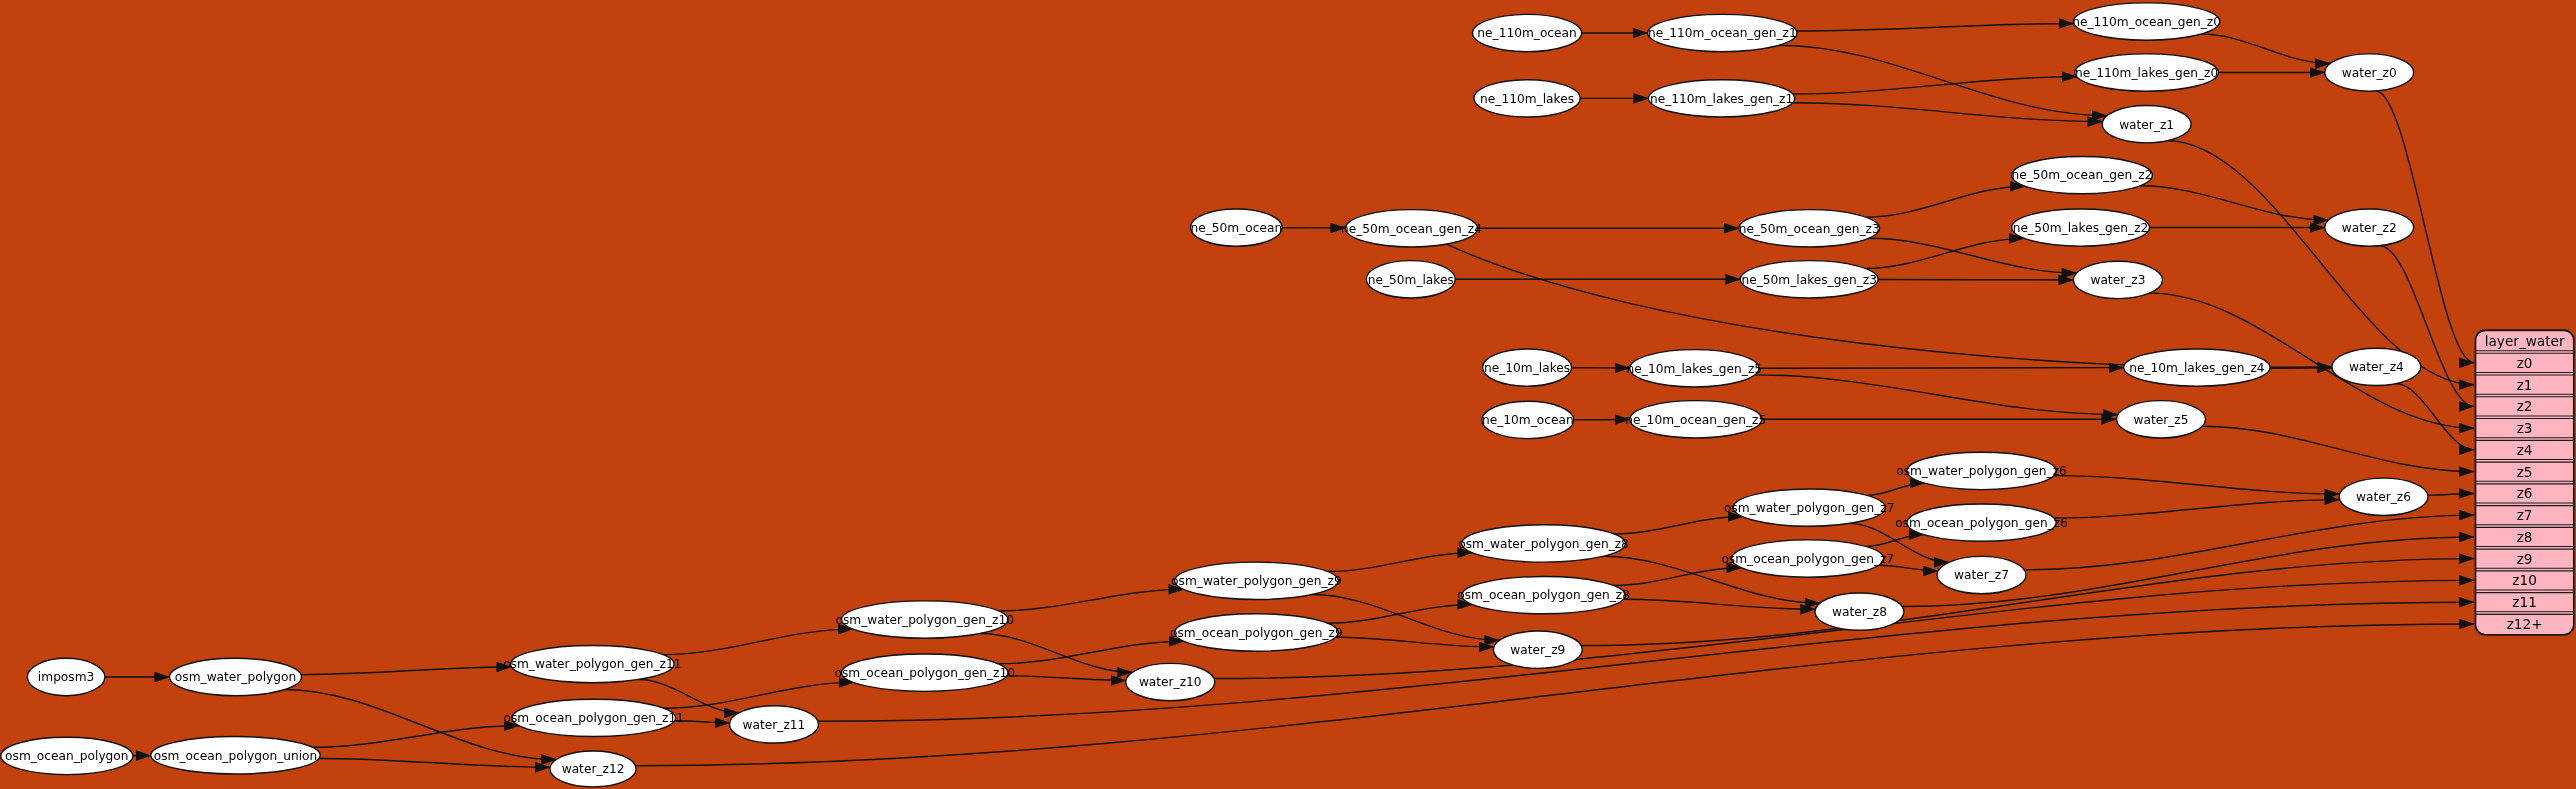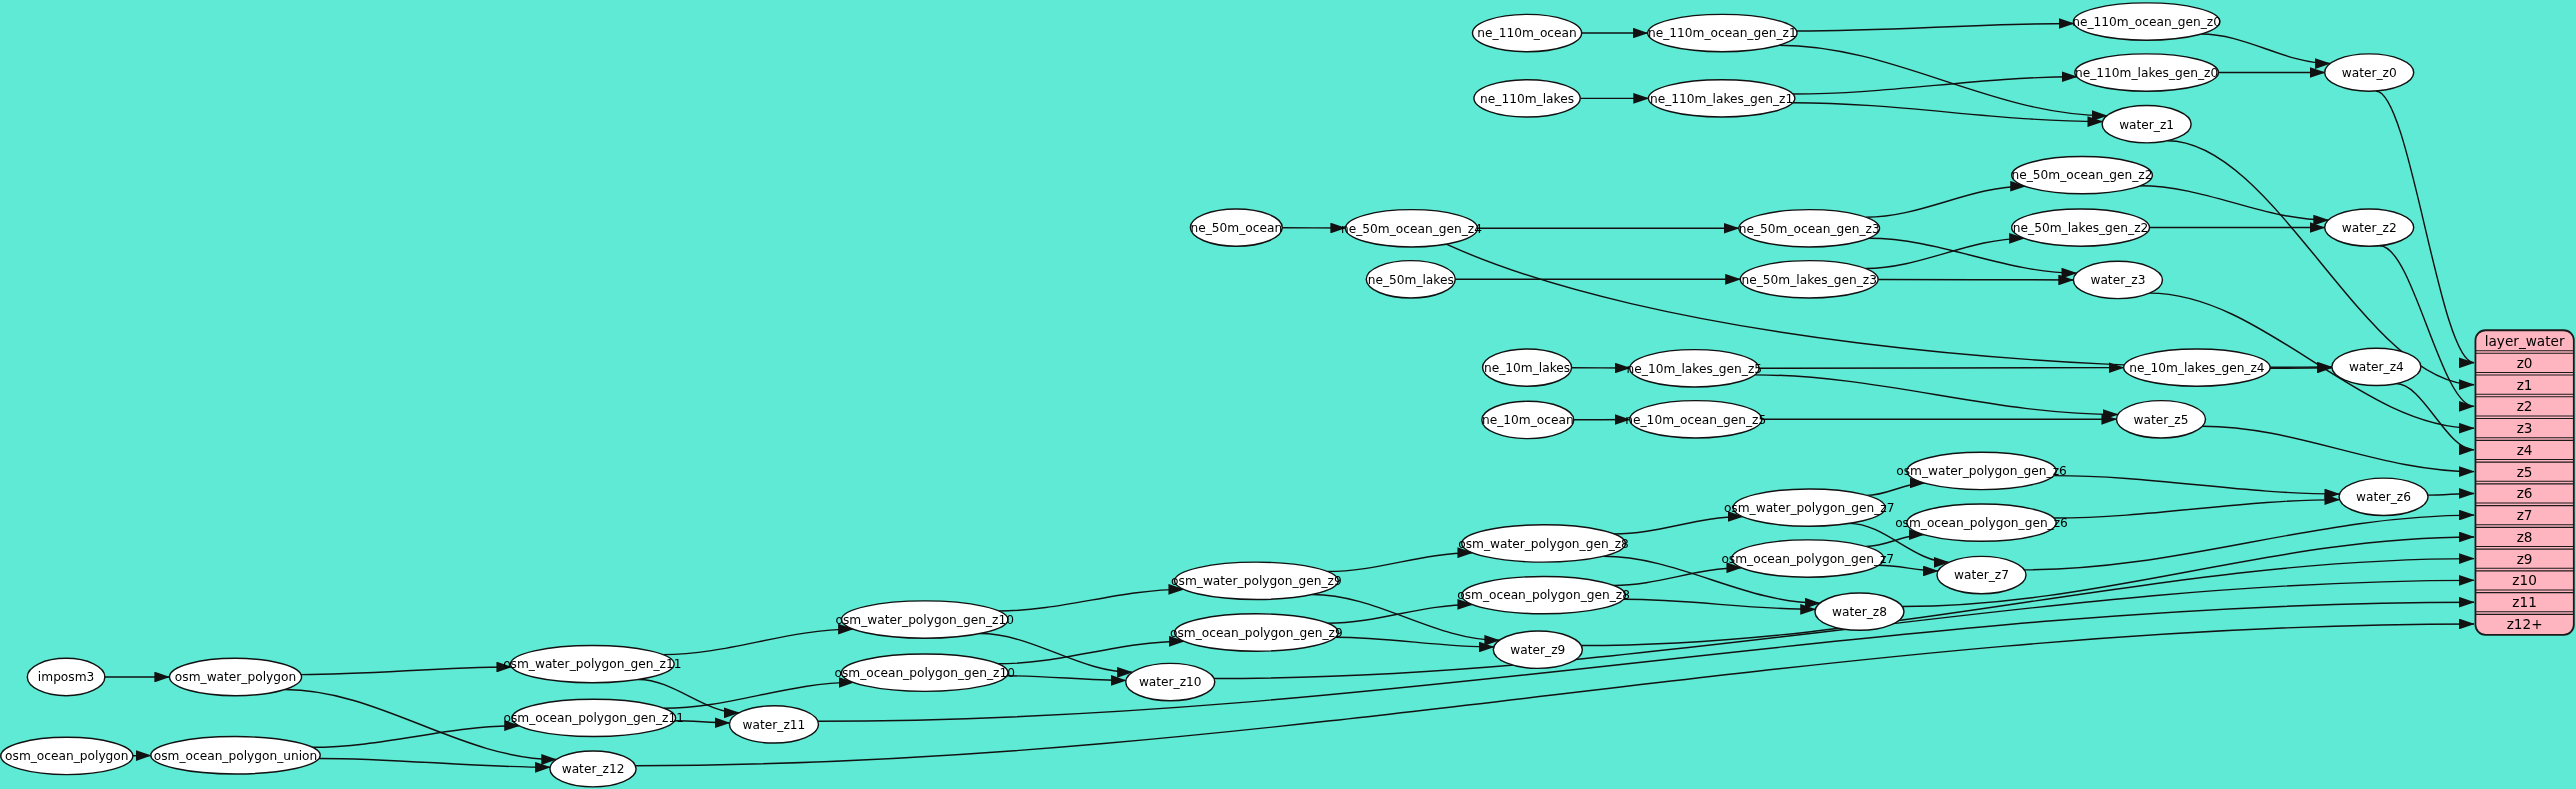--- a/index.html
+++ b/index.html
@@ -1,20 +1,20 @@
 <!DOCTYPE html>
 <html style="font-size:11.5px"><head>
 <meta charset="utf-8">
 <style>
   html, body { margin: 0; padding: 0; background: #ffffff; }
   #canvas {
     position: relative;
     width: 2576px;
     height: 789px;
-    background: #5eead4;
+    background: #c2410c;
     overflow: hidden;
   }
   svg { display: block; }
   text {
     font-family: "DejaVu Sans", sans-serif;
     fill: #000000;
   }
   .node-label  { font-size: 17px; }
   .table-title { font-size: 19px; }
   .table-row-label { font-size: 19px; }

